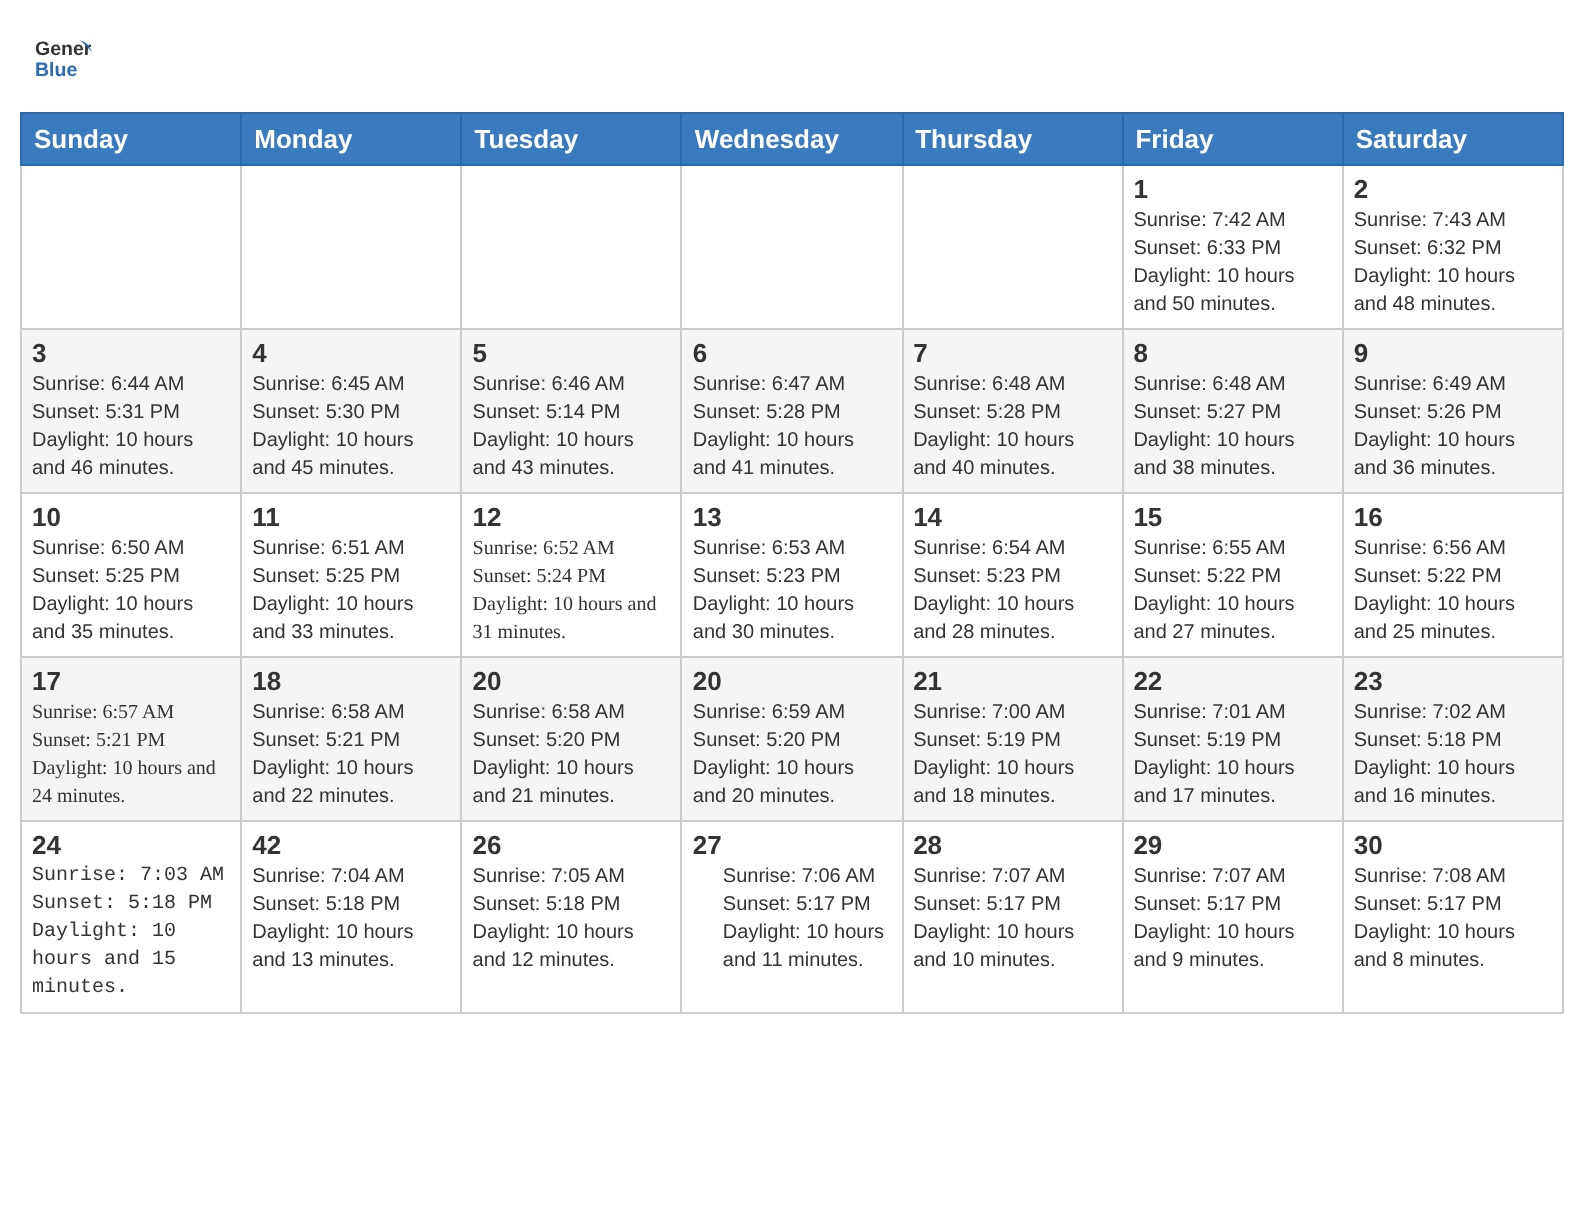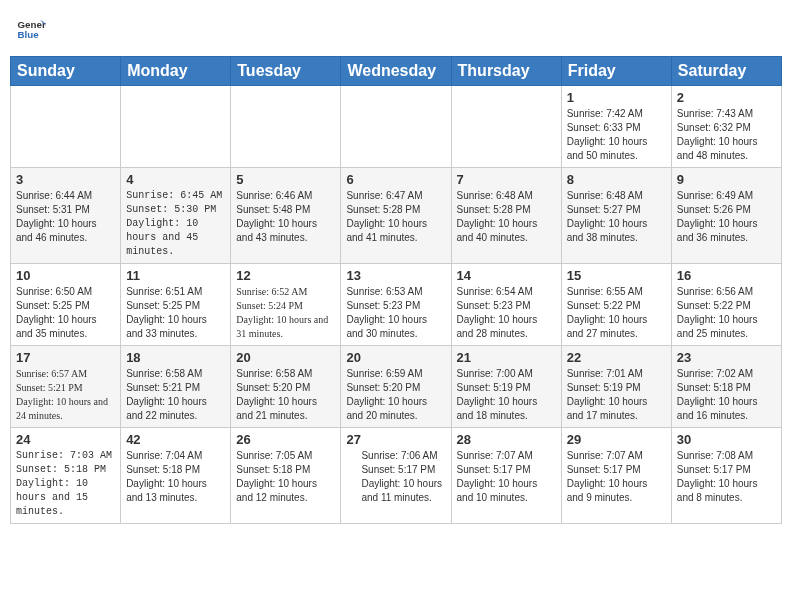--- a/index.html
+++ b/index.html
@@ -41,21 +41,21 @@
     .calendar {
       width: 100%;
       border-collapse: collapse;
       border: 1px solid #ccc;
     }
     .calendar th {
       background-color: #3a7abf;
       color: #fff;
       text-align: left;
       padding: 5px 6px;
-      font-size: 16px;
+      font-size: 13px;
       border: 1px solid #2a6aaf;
     }
     .calendar td {
       vertical-align: top;
       border: 1px solid #ccc;
       padding: 4px 5px;
       width: 110px;
       min-height: 80px;
       font-size: 11px;
       color: #333;
@@ -131,28 +131,28 @@
       </tr>
       <tr>
         <td>
           <span class="day-number">3</span>
           <div class="day-info" style="white-space: pre-line;">Sunrise: 6:44 AM
 Sunset: 5:31 PM
 Daylight: 10 hours and 46 minutes.</div>
         </td>
         <td>
           <span class="day-number">4</span>
-          <div class="day-info" style="white-space: pre-line; font-family: Liberation Mono, monospace;">Sunrise: 6:45 AM
+          <div class="day-info" style="white-space: pre-line;">Sunrise: 6:45 AM
 Sunset: 5:30 PM
 Daylight: 10 hours and 45 minutes.</div>
         </td>
         <td>
           <span class="day-number">5</span>
           <div class="day-info" style="white-space: pre-line;">Sunrise: 6:46 AM
-Sunset: 5:48 PM
+Sunset: 5:14 PM
 Daylight: 10 hours and 43 minutes.</div>
         </td>
         <td>
           <span class="day-number">6</span>
           <div class="day-info" style="white-space: pre-line;">Sunrise: 6:47 AM
 Sunset: 5:28 PM
 Daylight: 10 hours and 41 minutes.</div>
         </td>
         <td>
           <span class="day-number">7</span>

